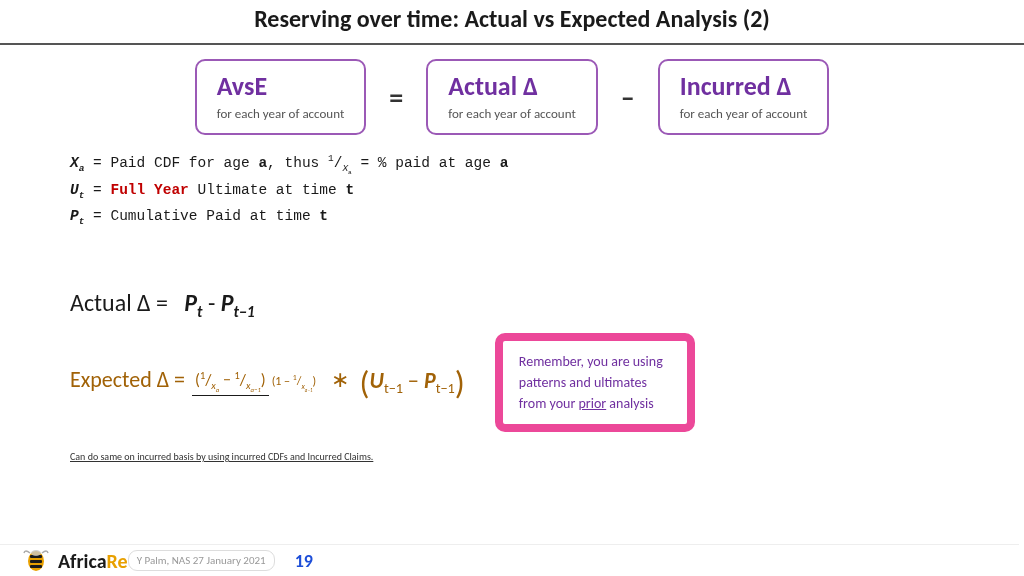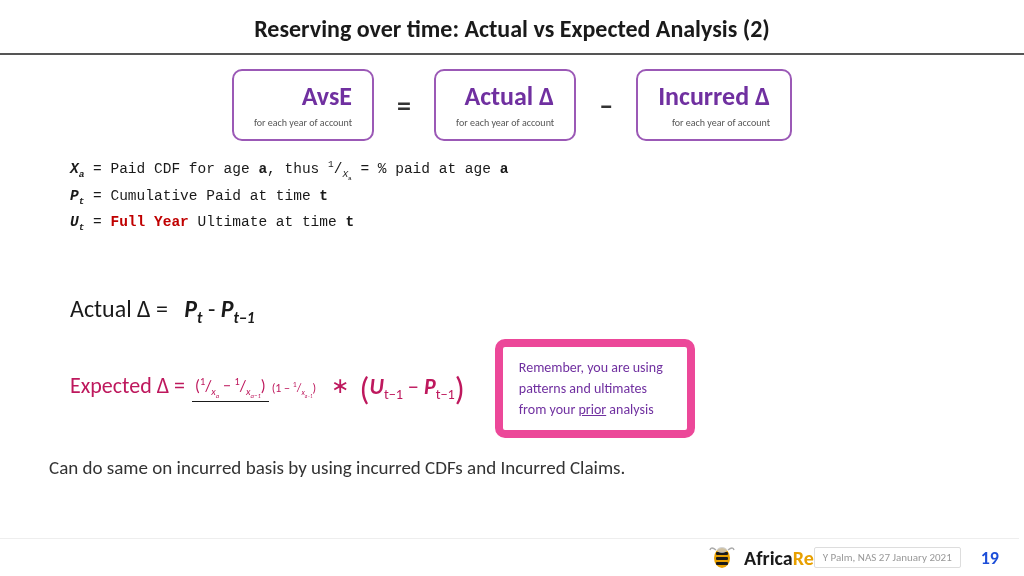--- a/index.html
+++ b/index.html
@@ -15,55 +15,55 @@
     .slide {
       width: 1024px;
       height: 576px;
       padding: 0;
       position: relative;
     }
 
     
     .title-bar {
       text-align: center;
-      padding: 14px 40px 10px;
+      padding: 4px 40px 10px;
       border-bottom: 2px solid #555;
     }
     .title-bar h1 {
       font-size: 24px;
       font-weight: bold;
       color: #1a1a1a;
     }
 
     
     .formula-row {
       display: flex;
       align-items: center;
       justify-content: center;
       gap: 18px;
       padding: 14px 60px 10px;
     }
 
     .formula-box {
       border: 2px solid #9b59b6;
       border-radius: 10px;
-      text-align: right;
+      text-align: left;
       padding: 10px 20px;
       min-width: 140px;
     }
 
     .formula-box .box-title {
       font-size: 26px;
       font-weight: bold;
       color: #7030a0;
       line-height: 1.2;
     }
 
     .formula-box .box-sub {
-      font-size: 10px;
+      font-size: 13px;
       color: #555;
       margin-top: 4px;
       line-height: 1.3;
     }
 
     .operator {
       font-size: 28px;
       font-weight: bold;
       color: #333;
       min-width: 24px;
@@ -101,54 +101,55 @@
     
     .expected-section {
       padding: 6px 70px 6px;
       display: flex;
       align-items: center;
       gap: 30px;
     }
 
     .expected-formula {
       font-size: 22px;
-      color: #be185d;
+      color: #a16207;
     }
 
     .reminder-box {
       border: 8px solid #ec4899;
       border-radius: 10px;
       padding: 10px 16px;
       font-size: 14px;
       color: #7030a0;
       max-width: 200px;
       line-height: 1.5;
     }
 
     .reminder-box .underline {
       text-decoration: underline;
     }
 
     
     .bottom-note {
-      padding: 12px 49px 6px;
-      font-size: 19px;
+      padding: 12px 70px 6px;
+      font-size: 10px;
       color: #333;
+      text-decoration: underline;
     }
 
     
     .footer {
       position: absolute;
       bottom: 0;
       left: 0;
       right: 5px;
-      height: 38px;
-      display: flex;
-      align-items: center;
-      justify-content: flex-end;
+      height: 32px;
+      display: flex;
+      align-items: center;
+      justify-content: flex-start;
       padding: 0 20px;
       border-top: 1px solid #eee;
     }
 
     .logo {
       display: flex;
       align-items: center;
       gap: 6px;
     }
 
@@ -171,21 +172,21 @@
       display: flex;
       align-items: center;
       gap: 20px;
     }
 
     .footer-attribution {
       font-size: 11px;
       color: #999;
       border: 1px solid #ddd;
       padding: 3px 8px;
-      border-radius: 2px;
+      border-radius: 9px;
     }
 
     .page-number {
       font-size: 18px;
       font-weight: bold;
       color: #1d4ed8;
     }
 
     .frac {
       display: inline-flex;
@@ -242,26 +243,26 @@
   </div>
 
   <div class="definitions">
     <p>
       <span class="italic-bold"><i>X</i><sub>a</sub></span>
       <span> = Paid CDF for age <b>a</b>, thus </span>
       <sup>1</sup>/<sub><i>X</i><sub>a</sub></sub>
       <span> = % paid at age <b>a</b></span>
     </p>
     <p>
+      <span class="italic-bold"><i>U</i><sub>t</sub></span>
+      <span> = <span class="full-year">Full Year</span> Ultimate at time <b>t</b></span>
+    </p>
+    <p>
       <span class="italic-bold"><i>P</i><sub>t</sub></span>
       <span> = Cumulative Paid at time <b>t</b></span>
-    </p>
-    <p>
-      <span class="italic-bold"><i>U</i><sub>t</sub></span>
-      <span> = <span class="full-year">Full Year</span> Ultimate at time <b>t</b></span>
     </p>
   </div>
 
   <div class="actual-section">
     <div class="actual-formula">
       <span>Actual Δ = &nbsp;</span>
       <span class="italic-bold"><i><b>P</b></i><sub>t</sub></span>
       <span> - </span>
       <span class="italic-bold"><i><b>P</b></i><sub>t−1</sub></span>
     </div>

